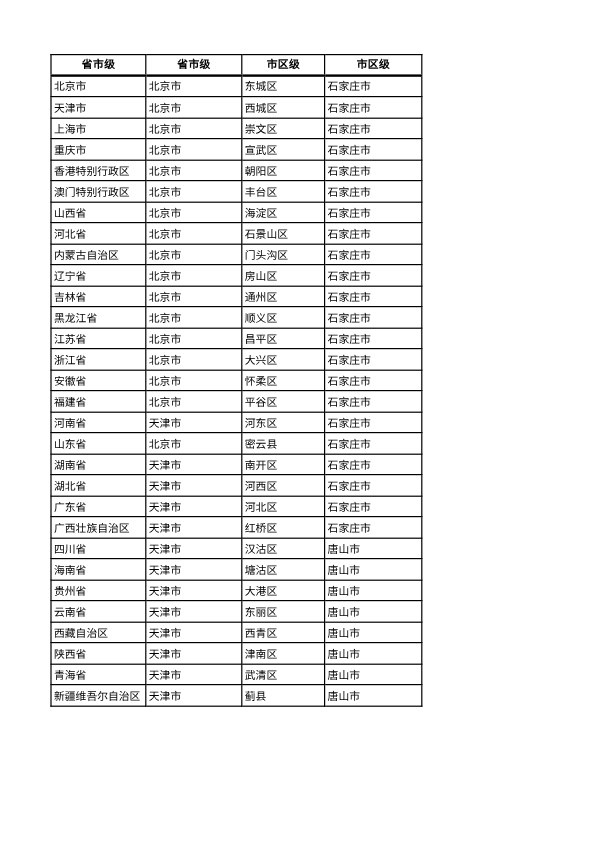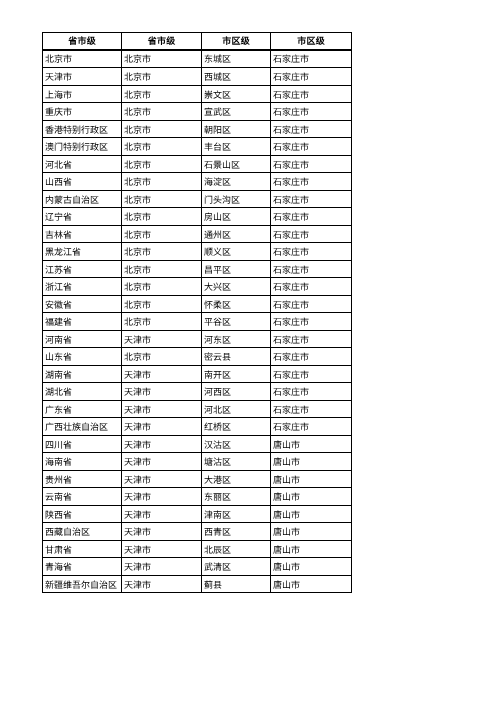--- a/index.html
+++ b/index.html
@@ -20,21 +20,21 @@
     position: absolute;
     left: 0;
     top: 0;
     width: 496px;
     height: 702px;
     background: #ffffff;
   }
   table.grid {
     position: absolute;
     left: 42px;
-    top: 32px;
+    top: 45px;
     border-collapse: collapse;
     table-layout: fixed;
     background: #ffffff;
     border-spacing: 0;
   }
   table.grid th,
   table.grid td {
     border: 1px solid #000000;
     margin: 0;
     font-size: 9px;
@@ -120,32 +120,32 @@
         <td class="col3">朝阳区</td>
         <td class="col4">石家庄市</td>
       </tr>
       <tr class="data-row">
         <td class="col1">澳门特别行政区</td>
         <td class="col2">北京市</td>
         <td class="col3">丰台区</td>
         <td class="col4">石家庄市</td>
       </tr>
       <tr class="data-row">
+        <td class="col1">山西省</td>
+        <td class="col2">北京市</td>
+        <td class="col3">海淀区</td>
+        <td class="col4">石家庄市</td>
+      </tr>
+      <tr class="data-row">
         <td class="col1">河北省</td>
         <td class="col2">北京市</td>
         <td class="col3">石景山区</td>
         <td class="col4">石家庄市</td>
       </tr>
       <tr class="data-row">
-        <td class="col1">山西省</td>
-        <td class="col2">北京市</td>
-        <td class="col3">海淀区</td>
-        <td class="col4">石家庄市</td>
-      </tr>
-      <tr class="data-row">
         <td class="col1">内蒙古自治区</td>
         <td class="col2">北京市</td>
         <td class="col3">门头沟区</td>
         <td class="col4">石家庄市</td>
       </tr>
       <tr class="data-row">
         <td class="col1">辽宁省</td>
         <td class="col2">北京市</td>
         <td class="col3">房山区</td>
         <td class="col4">石家庄市</td>
@@ -240,35 +240,29 @@
         <td class="col3">大港区</td>
         <td class="col4">唐山市</td>
       </tr>
       <tr class="data-row">
         <td class="col1">云南省</td>
         <td class="col2">天津市</td>
         <td class="col3">东丽区</td>
         <td class="col4">唐山市</td>
       </tr>
       <tr class="data-row">
+        <td class="col1">西藏自治区</td>
+        <td class="col2">天津市</td>
+        <td class="col3">西青区</td>
+        <td class="col4">唐山市</td>
+      </tr>
+      <tr class="data-row">
         <td class="col1">陕西省</td>
         <td class="col2">天津市</td>
         <td class="col3">津南区</td>
-        <td class="col4">唐山市</td>
-      </tr>
-      <tr class="data-row">
-        <td class="col1">西藏自治区</td>
-        <td class="col2">天津市</td>
-        <td class="col3">西青区</td>
-        <td class="col4">唐山市</td>
-      </tr>
-      <tr class="data-row">
-        <td class="col1">甘肃省</td>
-        <td class="col2">天津市</td>
-        <td class="col3">北辰区</td>
         <td class="col4">唐山市</td>
       </tr>
       <tr class="data-row">
         <td class="col1">青海省</td>
         <td class="col2">天津市</td>
         <td class="col3">武清区</td>
         <td class="col4">唐山市</td>
       </tr>
       <tr class="data-row">
         <td class="col1">新疆维吾尔自治区</td>

